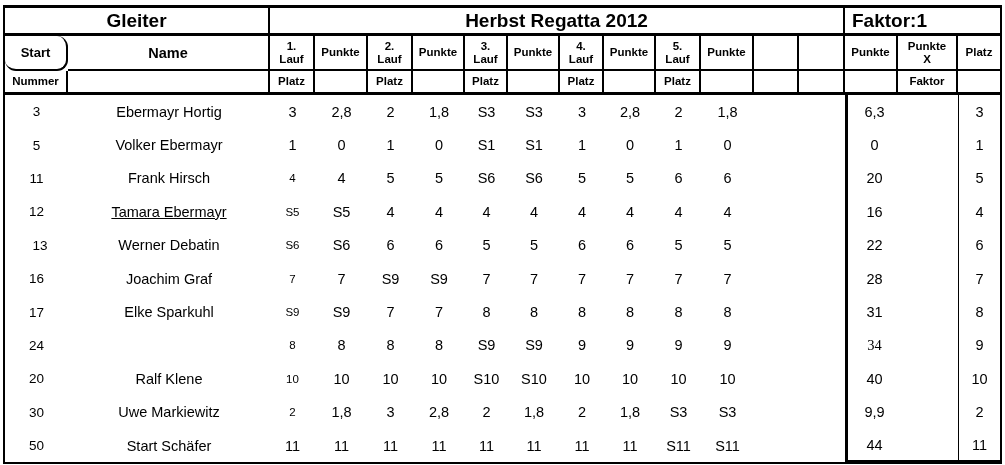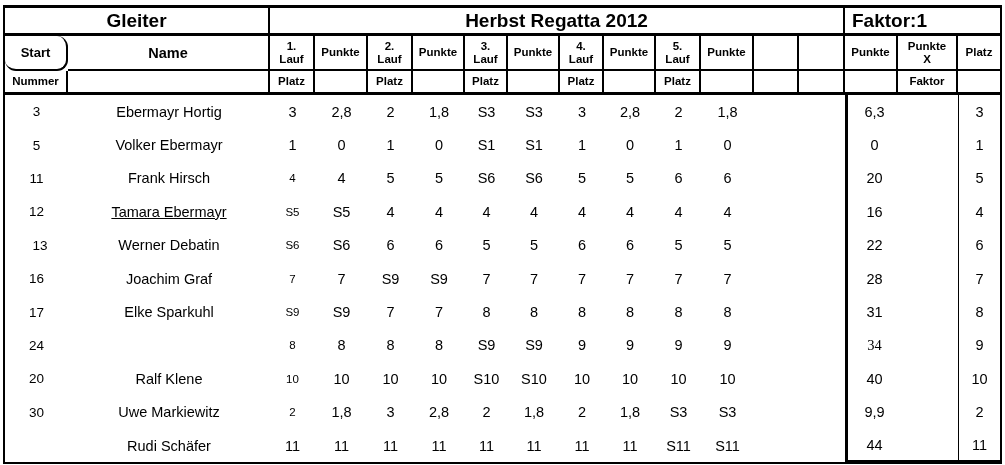--- a/index.html
+++ b/index.html
@@ -239,21 +239,22 @@
       <div class="c d sc" style="grid-area: 13 / 7;">2</div>
       <div class="c d sc" style="grid-area: 13 / 8;">1,8</div>
       <div class="c d sc" style="grid-area: 13 / 9;">2</div>
       <div class="c d sc" style="grid-area: 13 / 10;">1,8</div>
       <div class="c d sc" style="grid-area: 13 / 11;">S3</div>
       <div class="c d sc" style="grid-area: 13 / 12;">S3</div>
       <div class="c d total" style="grid-area: 13 / 15 / auto / span 2;">
         <span class="tv">9,9</span>
       </div>
       <div class="c d platz" style="grid-area: 13 / 17;">2</div>
-      <div class="c d name" style="grid-area: 14 / 2;">Rudi Schäfer</div>
+      <div class="c d start" style="grid-area: 14 / 1;">50</div>
+      <div class="c d name" style="grid-area: 14 / 2;">Start Schäfer</div>
       <div class="c d sc" style="grid-area: 14 / 3;">11</div>
       <div class="c d sc" style="grid-area: 14 / 4;">11</div>
       <div class="c d sc" style="grid-area: 14 / 5;">11</div>
       <div class="c d sc" style="grid-area: 14 / 6;">11</div>
       <div class="c d sc" style="grid-area: 14 / 7;">11</div>
       <div class="c d sc" style="grid-area: 14 / 8;">11</div>
       <div class="c d sc" style="grid-area: 14 / 9;">11</div>
       <div class="c d sc" style="grid-area: 14 / 10;">11</div>
       <div class="c d sc" style="grid-area: 14 / 11;">S11</div>
       <div class="c d sc" style="grid-area: 14 / 12;">S11</div>

